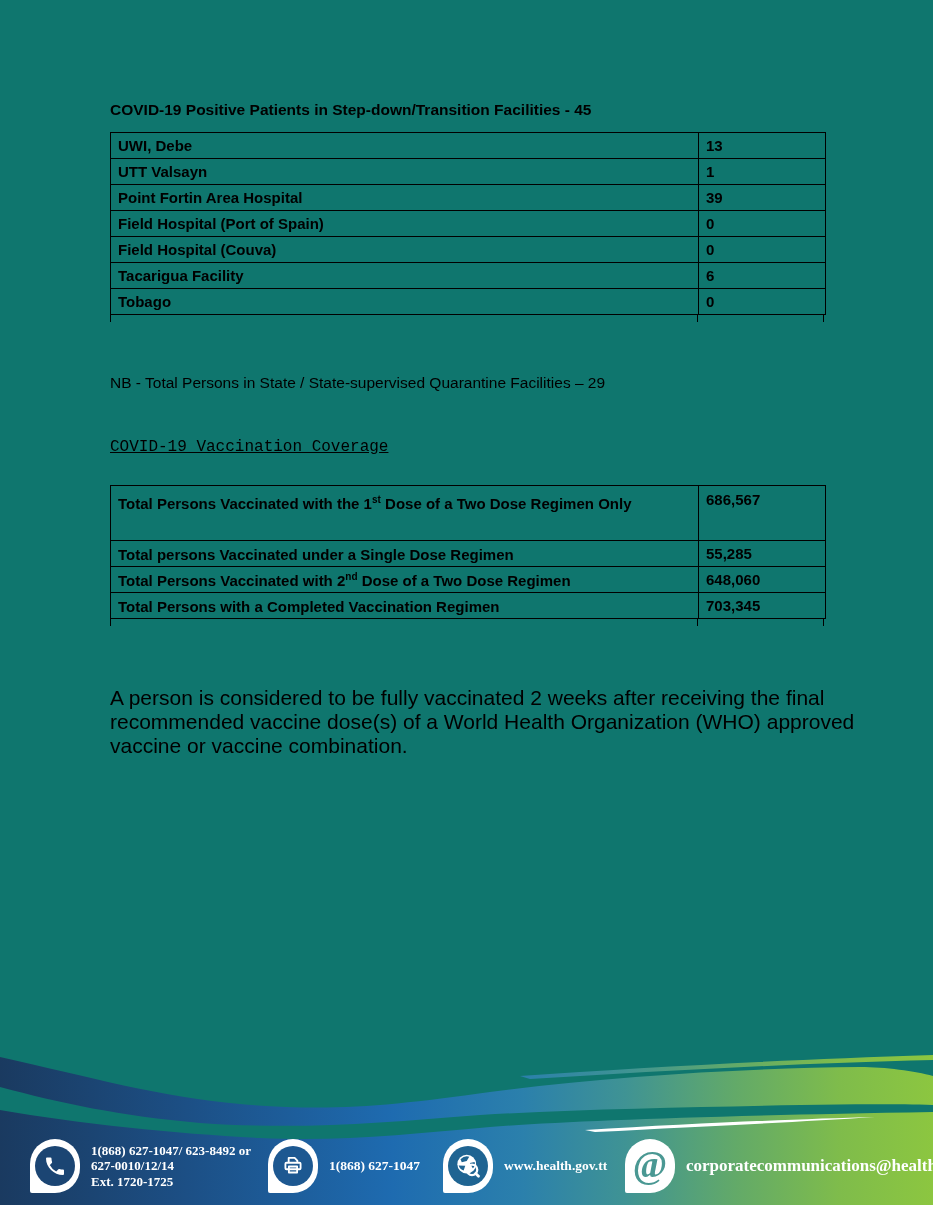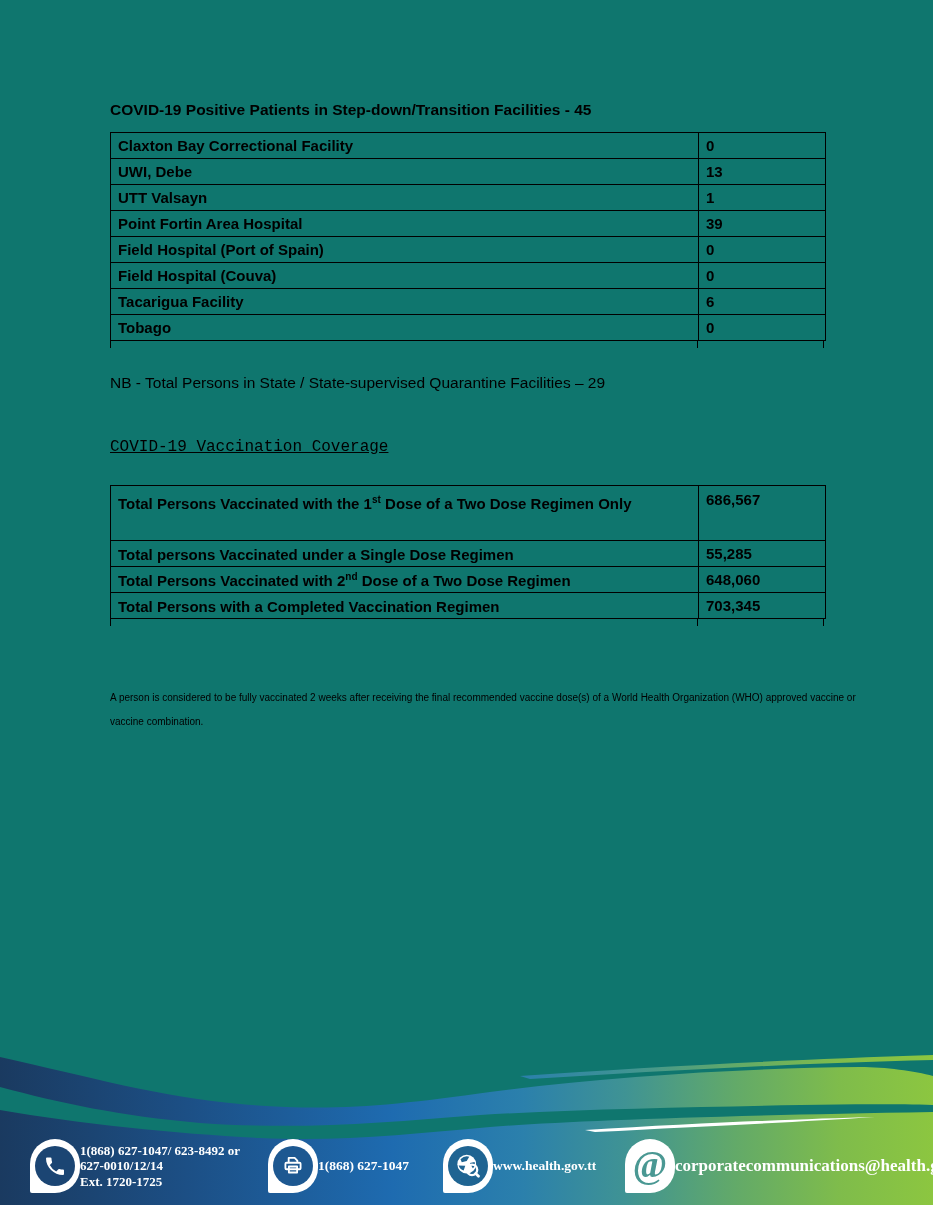--- a/index.html
+++ b/index.html
@@ -7,21 +7,21 @@
     position:relative; width:933px; height:1205px; margin:0 auto;
     background:#0f766e; overflow:hidden;
     font-family:"Liberation Sans","DejaVu Sans",sans-serif; color:#000;padding-left:40px;
   }
   .abs { position:absolute; }
 
   
   .doc-title { left:110px; top:101px; font-size:15.5px; font-weight:bold; white-space:nowrap; }
   .nb-note   { left:110px; top:358px; font-size:15.5px; white-space:nowrap;margin-top:16px; }
   .section-heading { left:110px; top:438px; font-size:16px; text-decoration:underline; white-space:nowrap;font-family:Liberation Mono, monospace; }
-  .para { left:110px; width:778px; font-size:10px; line-height:24px; }
+  .para { left:110px; width:778px; font-size:21px; line-height:24px; }
   .para-1 { top:686px; }
   .para-2 { top:783px; }
 
   
   .tbl-wrap-1 { left:110px; top:132px; }
   .tbl-wrap-2 { left:110px; top:485px; }
   table.doc { border-collapse:collapse; width:715px; table-layout:fixed; }
   table.doc td {
     border:1.5px solid #000; font-weight:bold; font-size:15px;
     padding:0 4px 0 7px; vertical-align:middle; overflow:hidden;
@@ -30,21 +30,21 @@
   table.doc col.c2 { width:127px; }
   table.doc tr.h25 td { height:25px; }
   table.doc tr.h52 td { height:52px; vertical-align:top; line-height:24px; padding-top:2px; }
   table.doc sup { font-size:10px; }
   .sliver { width:712px; height:7px; border-left:1.5px solid #000; border-right:1.5px solid #000; position:relative; }
   .sliver::after { content:""; position:absolute; left:586px; top:0; bottom:0; border-left:1.5px solid #000; }
 
   
   .footer { position:absolute; left:0; bottom:0; width:933px; height:170px; }
   .footer svg.wave { position:absolute; left:0; top:0; }
-  .contact { position:absolute; top:104px; display:flex; align-items:center; 
+  .contact { position:absolute; top:104px; display:flex; align-items:center; gap:11px;
              color:#fff; font-family:"Liberation Serif","DejaVu Serif",serif; font-weight:bold; }
   .blob { width:50px; height:54px; background:#fff; border-radius:26px 26px 26px 2px;
           display:flex; align-items:center; justify-content:center; flex:0 0 auto; }
   .circ { width:40px; height:40px; border-radius:50%; display:flex; align-items:center; justify-content:center; }
   .ctext { font-size:13px; line-height:15.5px; white-space:nowrap; }
   .ctext.single { font-size:13.5px; }
   .at-glyph { font-size:37px; line-height:1; color:#4A9893; font-family:"Liberation Serif",serif; transform:translateY(-2px); }
 </style>
 </head>
 <body>
@@ -53,24 +53,20 @@
 
   <div class="abs doc-title">COVID-19 Positive Patients in Step-down/Transition Facilities - 45</div>
 
   <div class="abs tbl-wrap-1">
     <table class="doc">
       <colgroup>
           <col class="c1">
           <col class="c2">
         </colgroup>
       <tbody>
-          <tr class="h25">
-        <td>Claxton Bay Correctional Facility</td>
-        <td>0</td>
-          </tr>
       <tr class="h25">
         <td>UWI, Debe</td>
         <td>13</td>
           </tr>
       <tr class="h25">
         <td>UTT Valsayn</td>
         <td>1</td>
           </tr>
       <tr class="h25">
         <td>Point Fortin Area Hospital</td>

